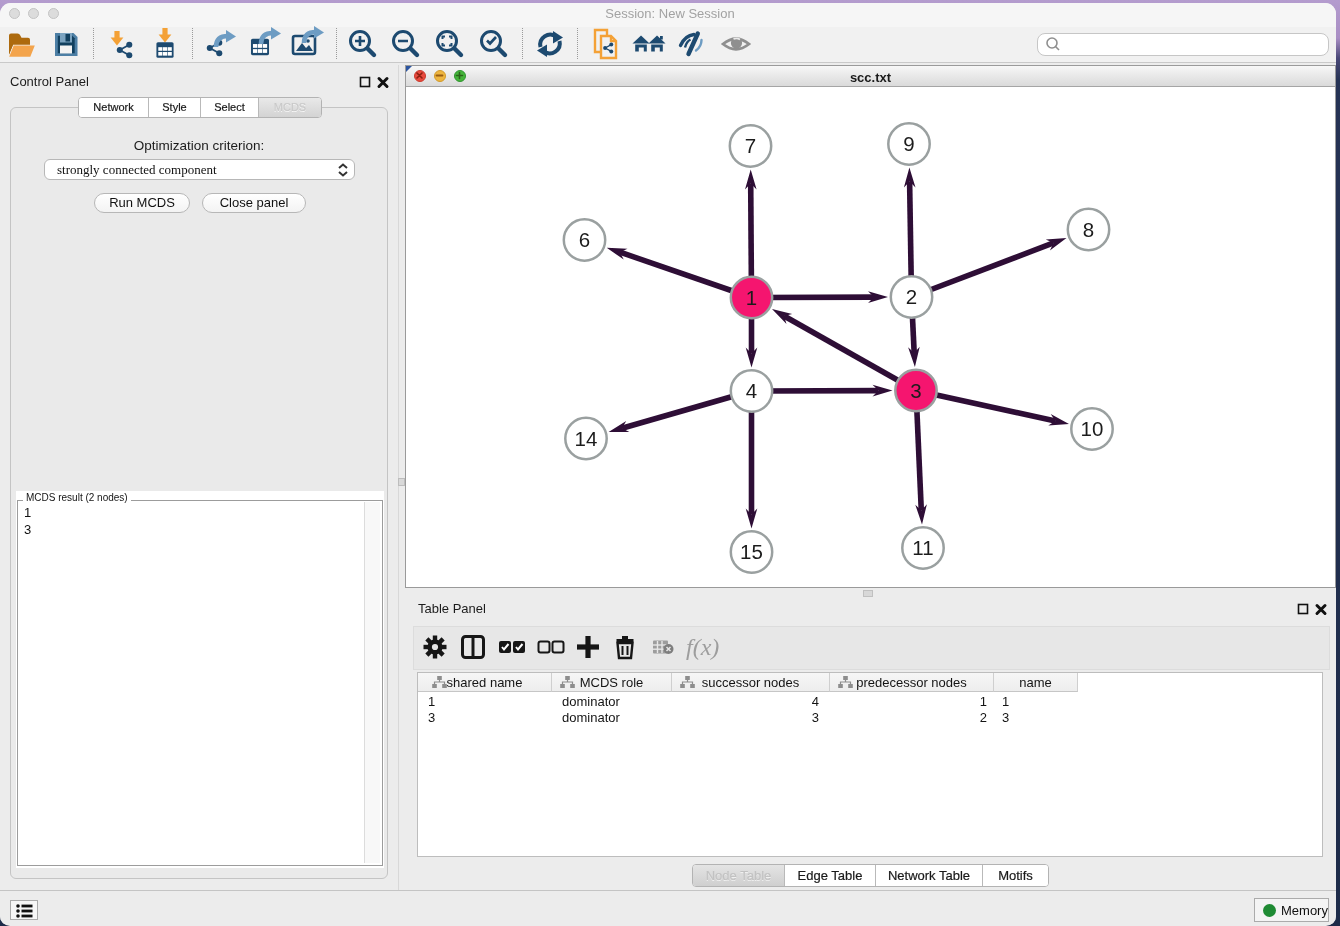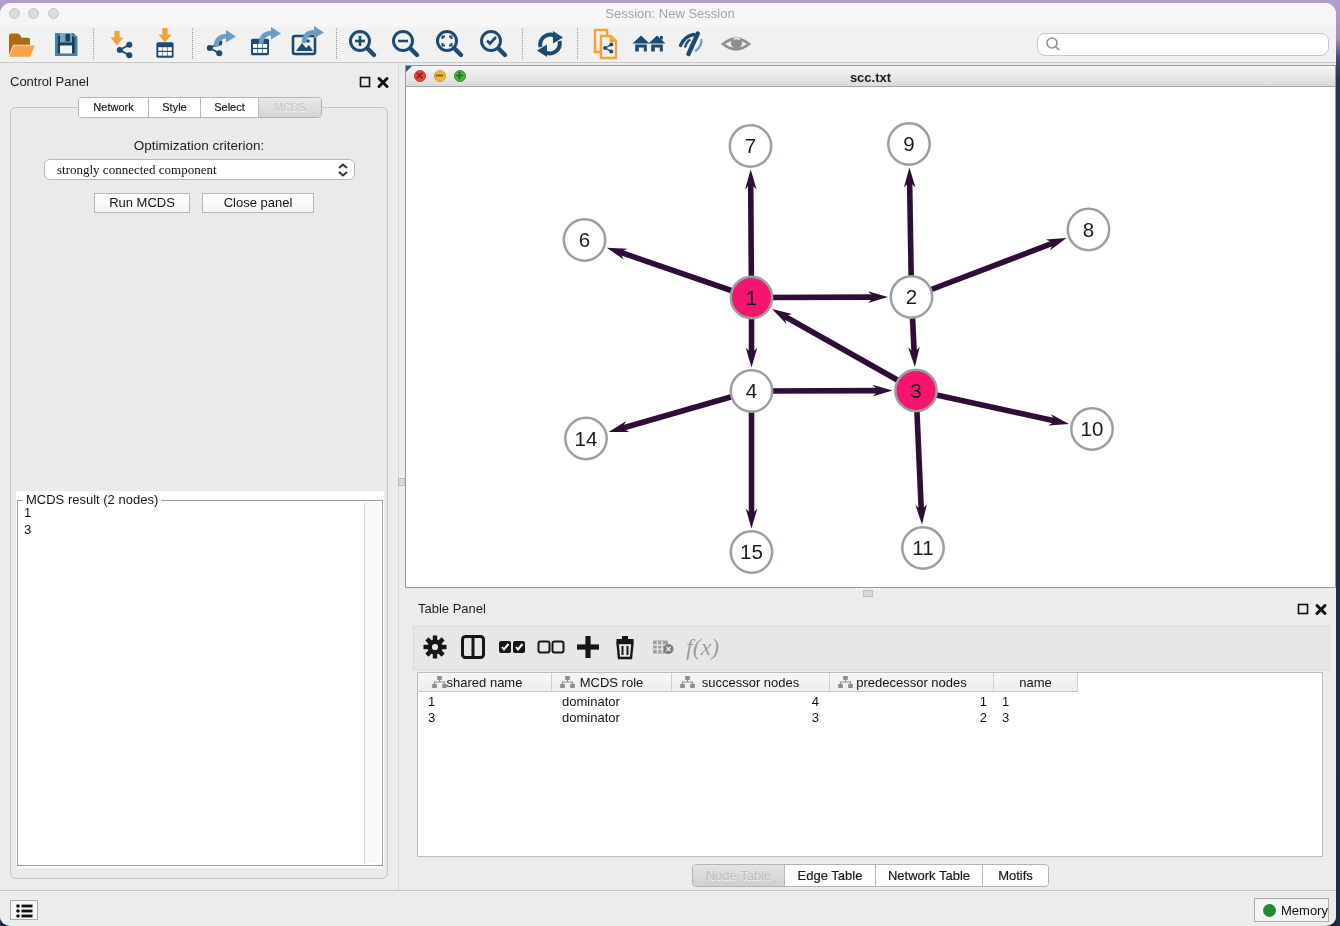--- a/index.html
+++ b/index.html
@@ -13,23 +13,23 @@
 .tsep{position:absolute;top:1px;height:31px;width:0;border-left:1px dotted #9a9a9a;}
 .searchbox{position:absolute;left:1037px;top:6px;width:292px;height:23px;background:#fff;border:1px solid #c6c6c6;border-radius:8px;box-sizing:border-box;}
 .panel-title{position:absolute;font-size:13px;color:#1c1c1c;}
 .ctl{position:absolute;left:0;top:62px;width:398px;height:826px;background:#ececec;border-right:1px solid #d8d8d8;}
 .tabs{position:absolute;top:32px;left:78px;height:19px;display:flex;border:1px solid #b3b3b3;border-radius:4px;overflow:hidden;background:#fff;}
 .tab{font-size:11px;color:#1a1a1a;-webkit-text-stroke:0.2px #1a1a1a;text-align:center;line-height:19px;background:#fff;}
 .tab+.tab{border-left:1px solid #b9b9b9;}
 .tab.sel{background:linear-gradient(180deg,#e9e9e9,#d3d3d3);color:#c9c9c9;-webkit-text-stroke:0.2px #c9c9c9;text-shadow:0 1px 0 #f5f5f5;}
 .tabbox{position:absolute;left:10px;top:42px;width:378px;height:772px;background:#eaeaea;border:1px solid #c4c4c4;border-radius:6px;box-sizing:border-box;}
 .combo{position:absolute;left:44px;top:94px;width:311px;height:21px;background:#fff;border:1px solid #b7b7b7;border-radius:6px;box-sizing:border-box;font-size:13px;color:#111;line-height:19px;padding-left:12px;font-family:Liberation Serif, serif;}
-.btn{position:absolute;height:20px;background:linear-gradient(180deg,#ffffff,#f3f3f3);border:1px solid #b7b7b7;border-radius:0;box-sizing:border-box;font-size:13px;color:#111;text-align:center;line-height:18px;}
+.btn{position:absolute;height:20px;background:linear-gradient(180deg,#ffffff,#f3f3f3);border:1px solid #b7b7b7;border-radius:10px;box-sizing:border-box;font-size:13px;color:#111;text-align:center;line-height:18px;}
 .fieldset{position:absolute;left:16px;top:426px;width:368px;height:377px;background:#fff;}
-.legendbg{position:absolute;left:7px;top:1px;background:#fff;padding:0 3px;font-size:13px;color:#141414;z-index:2;}
+.legendbg{position:absolute;left:7px;top:1px;background:#fff;padding:0 3px;font-size:10px;color:#141414;z-index:2;}
 .netframe{position:absolute;left:405px;top:62px;width:929px;height:521px;border:1px solid #9a9a9a;background:#fff;box-sizing:content-box;}
 .nf-title{position:absolute;left:0;top:0;width:100%;height:20px;background:linear-gradient(180deg,#f7f7f7,#dadada);border-bottom:1px solid #a5a5a5;}
 .nf-circ{position:absolute;top:3.5px;width:12px;height:12px;border-radius:50%;box-sizing:border-box;}
 .tablepanel{position:absolute;left:405px;top:594px;width:931px;height:293px;background:#ececec;}
 .tp-toolbar{position:absolute;left:8px;top:29px;width:915px;height:42px;background:#e7e7e7;border:1px solid #dcdcdc;}
 .tbl{position:absolute;left:12px;top:75px;width:906px;height:185px;background:#fff;border:1px solid #bdbdbd;box-sizing:border-box;}
 .th{position:absolute;top:0;height:19px;background:linear-gradient(180deg,#f6f6f6,#ededed);border-right:1px solid #cfcfcf;border-bottom:1px solid #c6c6c6;box-sizing:border-box;font-size:13px;color:#141414;text-align:center;line-height:19px;}
 .td{position:absolute;font-size:13px;color:#141414;height:16px;line-height:16px;}
 .btabs{position:absolute;left:287px;top:267px;height:21px;display:flex;border:1px solid #b3b3b3;border-radius:4px;overflow:hidden;background:#fff;}
 .btab{font-size:13px;color:#1a1a1a;-webkit-text-stroke:0.2px #1a1a1a;text-align:center;line-height:21px;background:#fff;}
@@ -207,21 +207,21 @@
     <div class="tab" style="width:51px">Style</div>
     <div class="tab" style="width:57px">Select</div>
     <div class="tab sel" style="width:62px">MCDS</div>
   </div>
   <div class="panel-title" style="left:0;top:73px;width:398px;text-align:center;font-size:13.5px">Optimization criterion:</div>
   <div class="combo">strongly connected component<svg width="16" height="16" style="position:absolute;right:3px;top:2px">
           <path d="M4,6 L8,2.5 L12,6" fill="none" stroke="#333" stroke-width="2"></path>
           <path d="M4,10 L8,13.5 L12,10" fill="none" stroke="#333" stroke-width="2"></path>
         </svg></div>
   <div class="btn" style="left:94px;top:128px;width:96px">Run MCDS</div>
-  <div class="btn" style="left:202px;top:128px;width:112px">Close panel</div>
+  <div class="btn" style="left:202px;top:128px;width:104px">Close panel</div>
   <div class="fieldset">
     <div style="position:absolute;left:1px;top:9px;width:364px;height:364px;border:1px solid #9c9c9c;"></div>
     <div class="legendbg">MCDS result (2 nodes)</div>
     <div style="position:absolute;left:8px;top:13px;font-size:13px;color:#111;line-height:17px">1<br>3</div>
     <div style="position:absolute;left:348px;top:11px;width:15px;height:361px;background:#f8f8f8;border-left:1px solid #dcdcdc"></div>
   </div>
   <div style="position:absolute;left:398px;top:413px;width:5px;height:6px;background:#d9d9d9;border:1px solid #bdbdbd"></div>
  </div>
 
  <div class="netframe">

